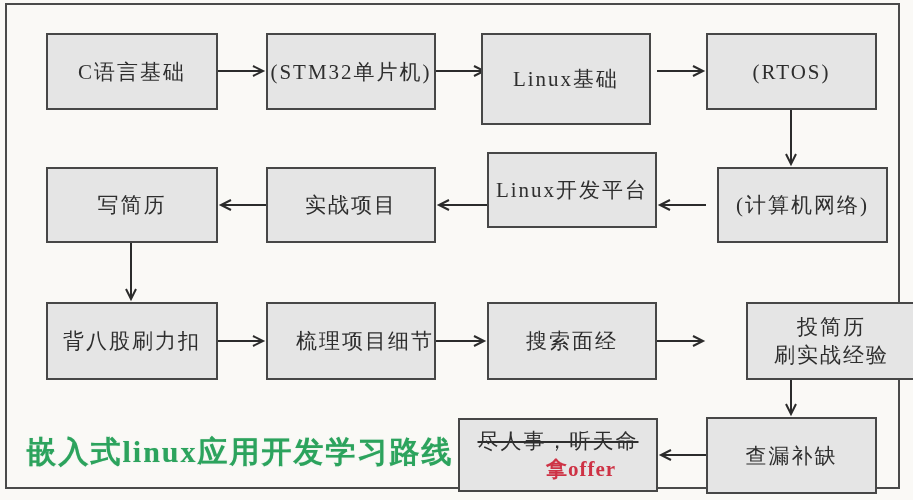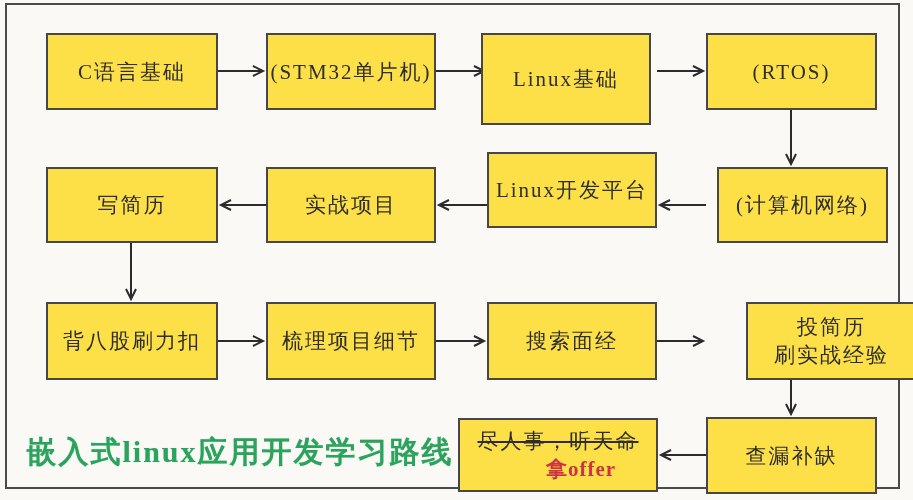--- a/index.html
+++ b/index.html
@@ -7,21 +7,21 @@
     position:relative; width:913px; height:500px;
     background:#faf9f6; overflow:hidden;
     font-family:"Liberation Serif","DejaVu Serif",serif;
   }
   .frame {
     position:absolute; left:5px; top:3px; width:895px; height:486px;
     border:2px solid #4a4a4a; box-sizing:border-box;
   }
   .node {
     position:absolute; box-sizing:border-box;
-    border:2px solid #474747; background:#fde047;
+    border:2px solid #474747; background:#e5e5e5;
     display:flex; flex-direction:column; align-items:center; justify-content:center;
     color:#2e2e2e; font-size:21px; line-height:28px;
     letter-spacing:2px; text-align:center; white-space:nowrap;
   }
   .node span { display:block; }
   .strike { text-decoration:line-through; text-decoration-thickness:2px; }
   .offer-red { color:var(--offer-red,#ce3245); font-weight:bold; letter-spacing:1px;margin-left:46px; }
   .title {
     position:absolute; left:34px; top:426px; width:412px; height:52px;
     display:flex; align-items:center; justify-content:center;
@@ -80,21 +80,21 @@
       </div>
       <div class="node" style="left: 487px; top: 152px; width: 170px; height: 76px;">
         <span>Linux开发平台</span>
       </div>
       <div class="node" style="left: 706px; top: 167px; width: 171px; height: 76px; margin-left: 11px;">
         <span>(计算机网络)</span>
       </div>
       <div class="node" style="left: 46px; top: 302px; width: 172px; height: 78px;">
         <span>背八股刷力扣</span>
       </div>
-      <div class="node" style="left: 266px; top: 302px; width: 170px; height: 78px;">
+      <div class="node" style="left: 266px; top: 302px; width: 170px; height: 78px; align-items: flex-end;">
         <span>梳理项目细节</span>
       </div>
       <div class="node" style="left: 487px; top: 302px; width: 170px; height: 78px;">
         <span>搜索面经</span>
       </div>
       <div class="node" style="left: 746px; top: 302px; width: 171px; height: 78px;">
         <span>投简历</span>
         <span>刷实战经验</span>
       </div>
       <div class="node" style="left: 458px; top: 418px; width: 200px; height: 74px;">

